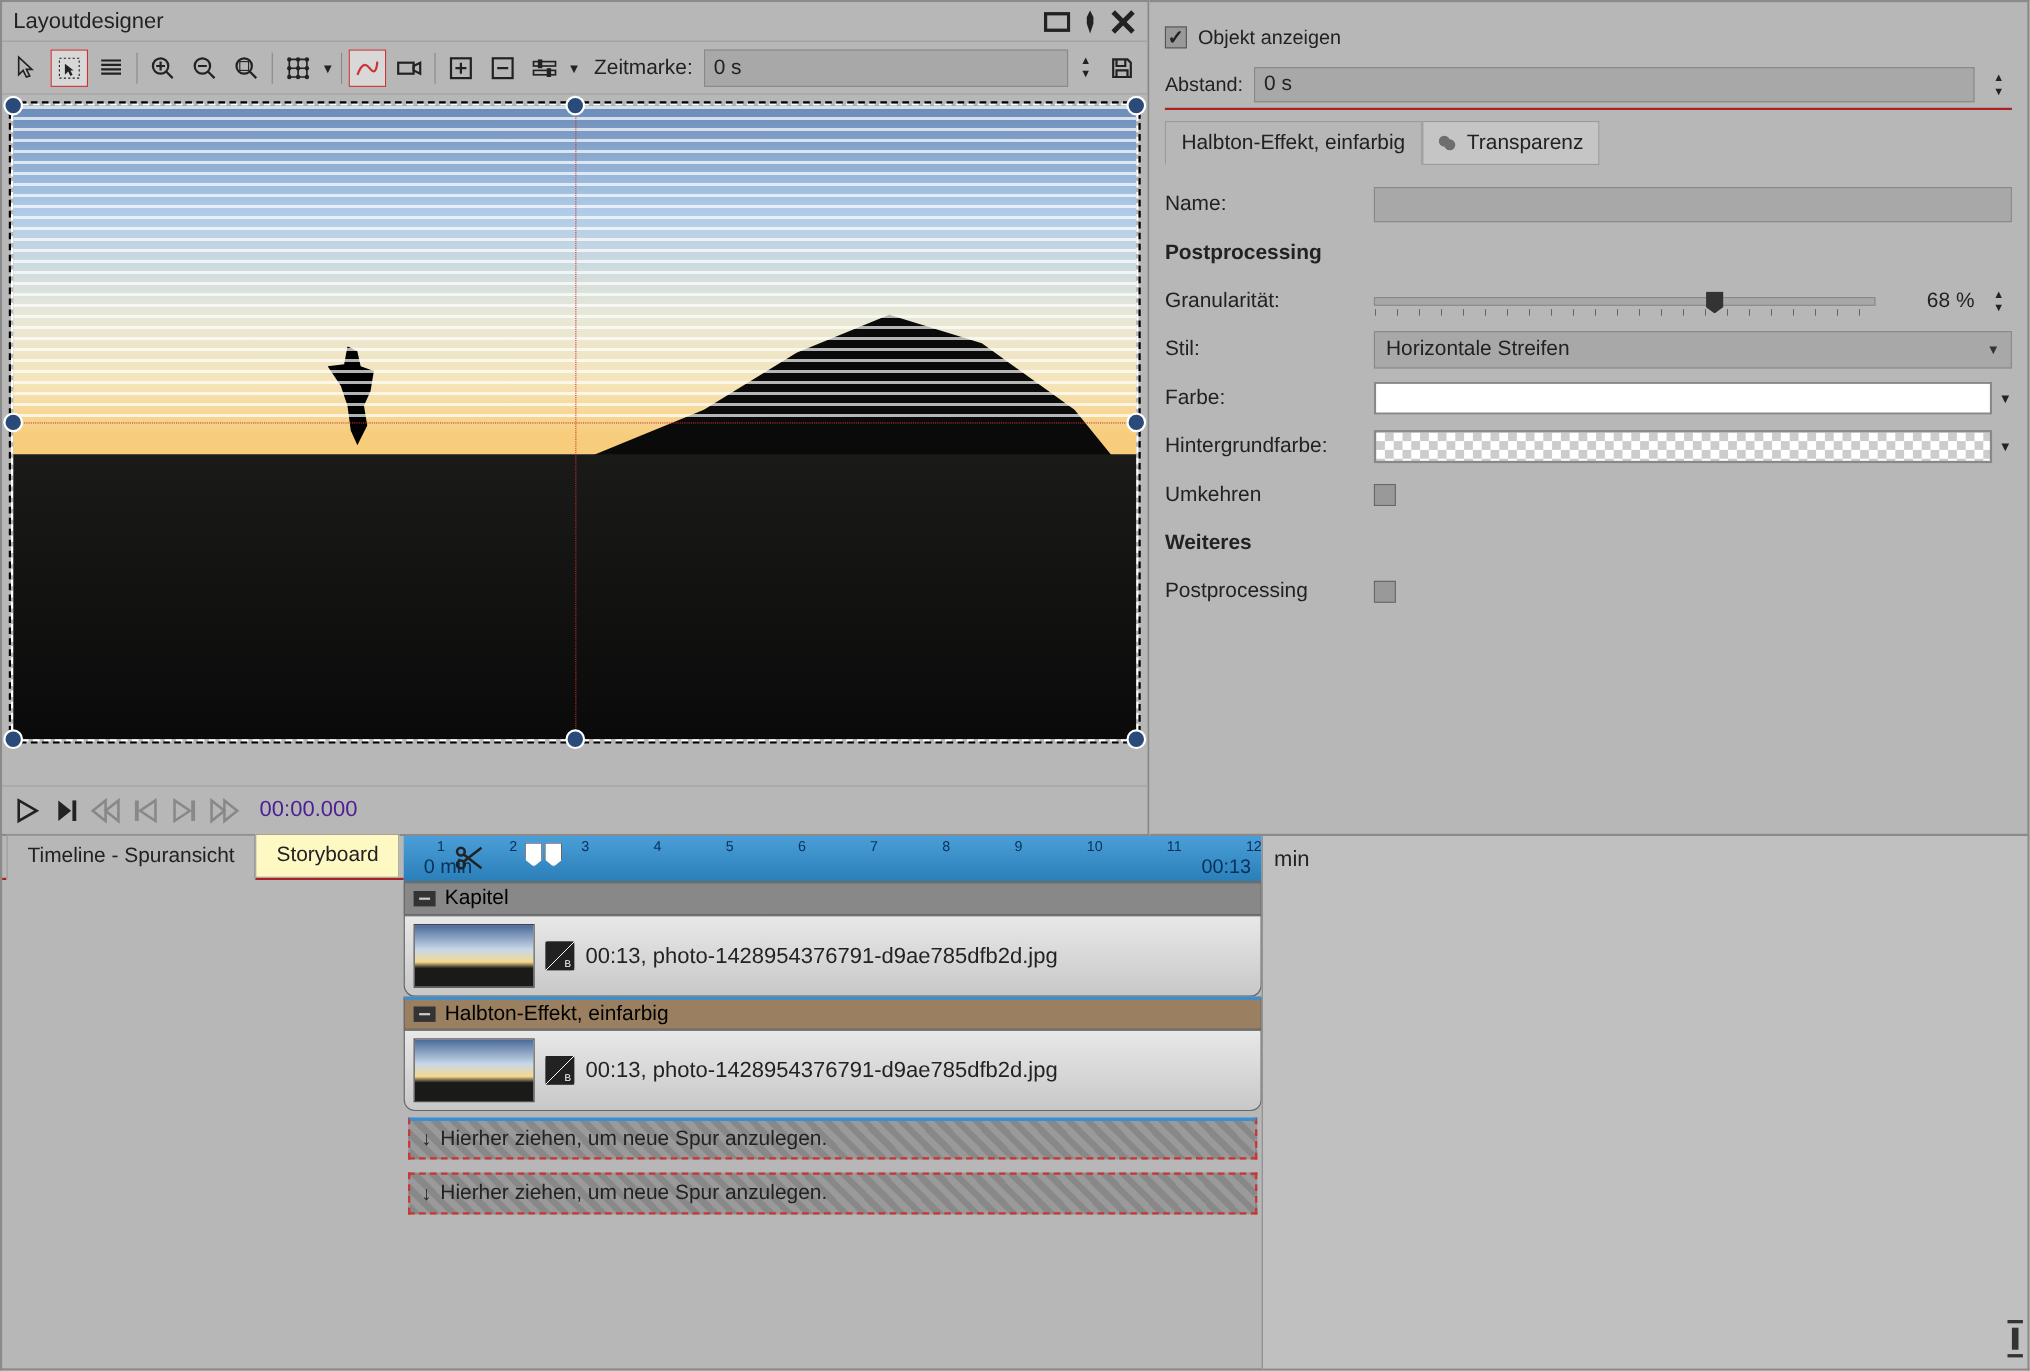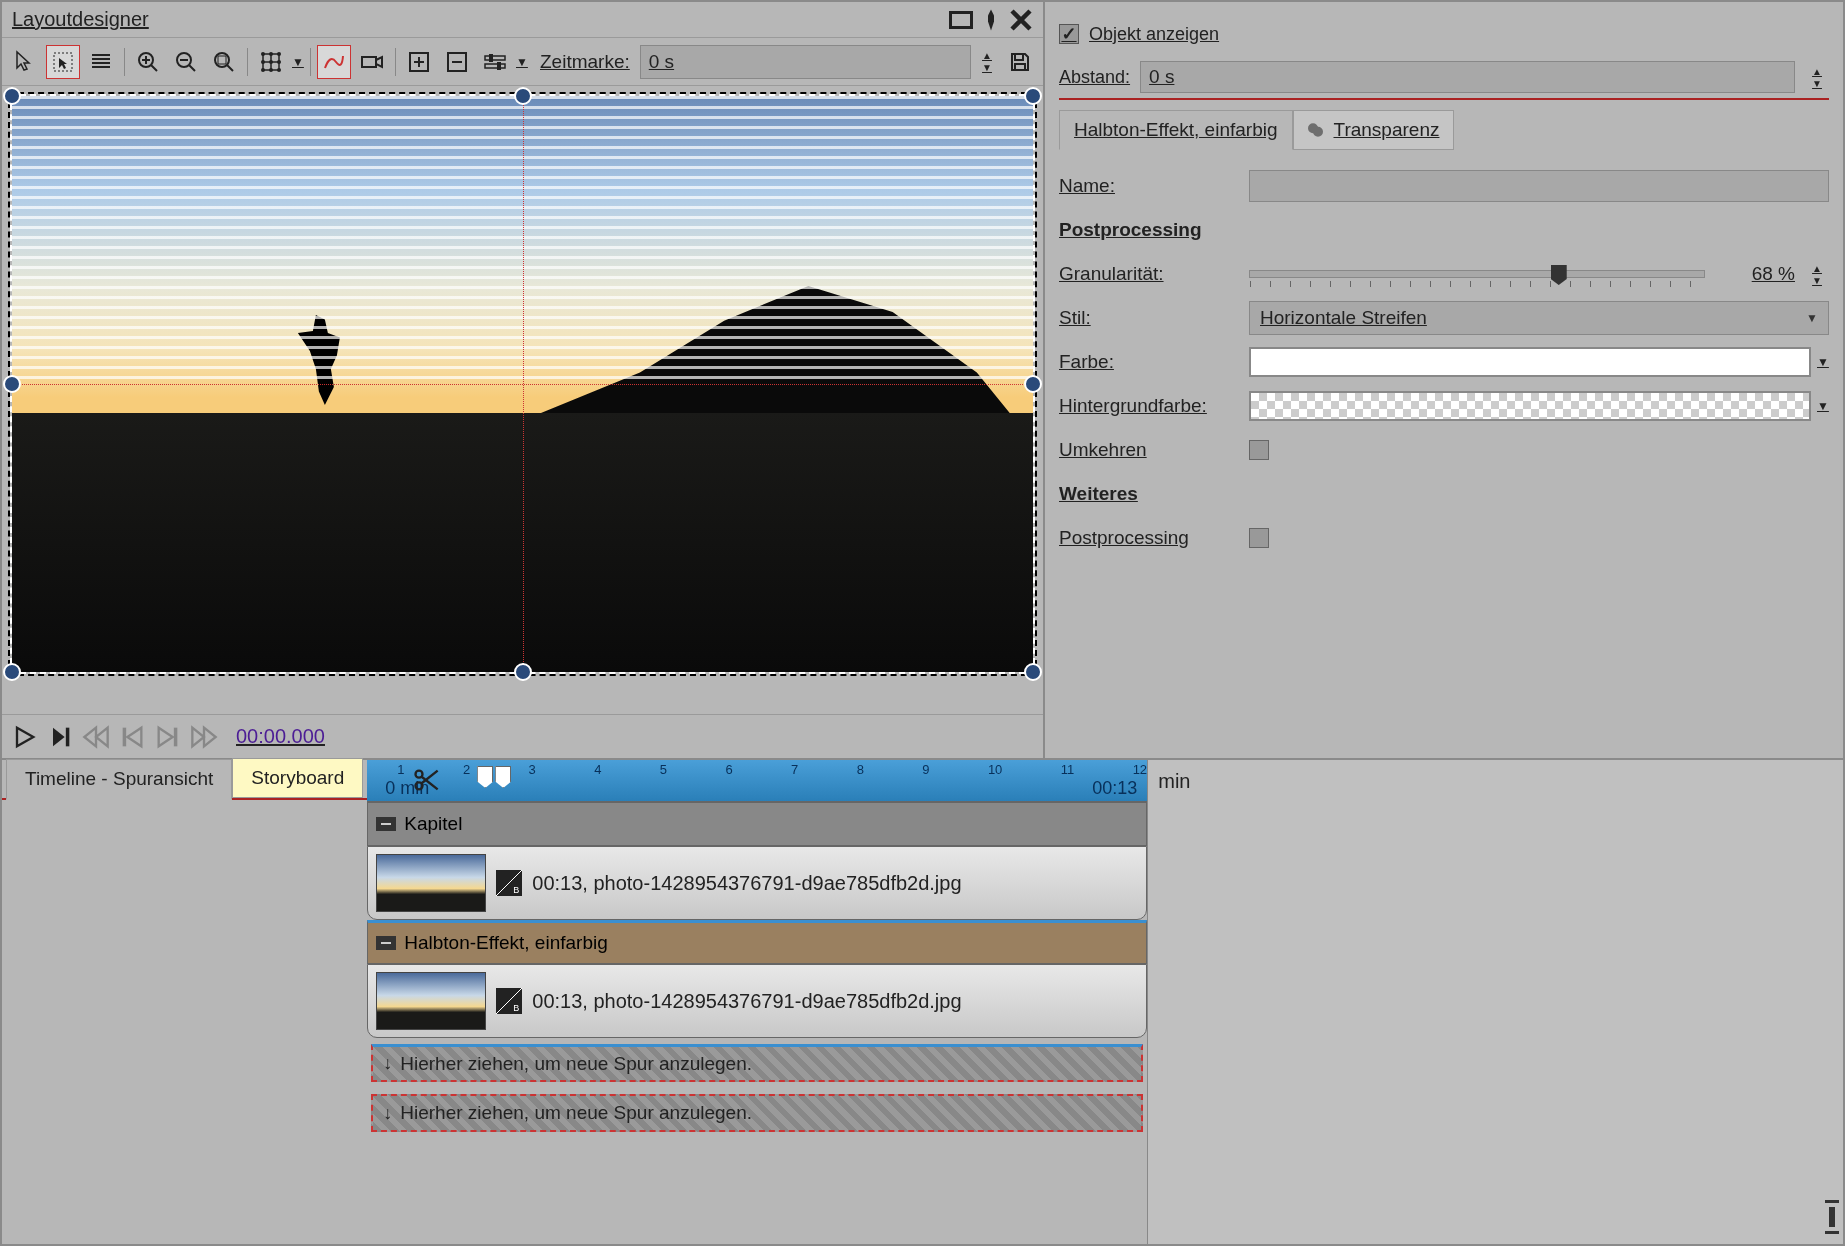--- a/index.html
+++ b/index.html
@@ -1,19 +1,19 @@
 <!DOCTYPE html>
 <html><head>
 <meta charset="utf-8">
 <style>
 * { box-sizing: border-box; margin: 0; padding: 0; font-family: "Segoe UI", Tahoma, sans-serif; }
 body { background: #b7b7b7; width: 1845px; height: 1246px; overflow: hidden; font-size: 18px; color: #222; }
 
 
-.top-row { display: flex; height: 760px; text-decoration: underline; }
+.top-row { display: flex; height: 760px; }
 .layout-panel { width: 1045px; border: 2px solid #8a8a8a; background: #b7b7b7; display: flex; flex-direction: column; }
 .props-panel { flex: 1; border: 2px solid #8a8a8a; border-left: none; background: #b7b7b7; display: flex; flex-direction: column; }
 
 
 .panel-title { height: 36px; background: #b7b7b7; display: flex; align-items: center; padding: 0 10px; border-bottom: 1px solid #9a9a9a; }
 .panel-title-text { flex: 1; font-size: 20px; color: #222; }
 .panel-title .title-btn { width: 24px; height: 24px; margin-left: 6px; display: flex; align-items: center; justify-content: center; cursor: pointer; }
 
 
 .toolbar { height: 48px; background: #b7b7b7; display: flex; align-items: center; padding: 0 6px; gap: 4px; border-bottom: 1px solid #9a9a9a; flex-wrap: nowrap; }
@@ -89,21 +89,21 @@
 .tl-ruler-marks { position: absolute; top: 2px; left: 30px; right: 0; display: flex; justify-content: space-between; }
 .tl-ruler-marks span { font-size: 13px; }
 .tl-cursor-label { position: absolute; right: 10px; bottom: 2px; font-size: 18px; color: #08305a; font-weight: 500; }
 .tl-min-label { position: absolute; left: 18px; bottom: 2px; font-size: 18px; color: #08305a; }
 .tl-scissors { position: absolute; left: 45px; top: 6px; width: 28px; height: 28px; cursor: pointer; }
 .tl-handles { position: absolute; left: 110px; top: 6px; display: flex; gap: 2px; cursor: pointer; }
 .tl-handles div { width: 16px; height: 22px; background: #fff; border: 1px solid #666; clip-path: polygon(0% 0%, 100% 0%, 100% 70%, 50% 100%, 0% 70%); }
 .tl-right-label { position: absolute; top: 10px; left: 10px; font-size: 20px; }
 
 
-.track-header { height: 44px; background: #888; border: 1px solid #666; display: flex; align-items: center; padding: 0 8px; font-size: 19px; color: #000; gap: 8px; }
+.track-header { height: 30px; background: #888; border: 1px solid #666; display: flex; align-items: center; padding: 0 8px; font-size: 19px; color: #000; gap: 8px; }
 .track-header.brown { background: #9a8060; border-top: 3px solid #3a8fd0; }
 .track-collapse { width: 20px; height: 14px; background: #333; display: flex; align-items: center; justify-content: center; cursor: pointer; }
 .track-collapse::after { content: ""; width: 10px; height: 2px; background: #ccc; }
 .track-clip { height: 74px; background: linear-gradient(to bottom, #e8e8e8, #c8c8c8); border: 1px solid #666; border-radius: 0 0 10px 10px; display: flex; align-items: center; padding: 0 8px; gap: 10px; cursor: pointer; }
 .clip-thumb { width: 110px; height: 58px; position: relative; border: 1px solid #444; overflow: hidden; }
 .clip-thumb .csky { position: absolute; inset: 0; background: linear-gradient(to bottom, #4a6a9a 0%, #c8d8e8 40%, #f5d890 60%, #1a1a18 70%); }
 .clip-ab { width: 26px; height: 26px; background: #222; color: #fff; font-size: 12px; display: flex; align-items: center; justify-content: center; border-radius: 2px; position: relative; }
 .clip-ab::before { content: "A"; position: absolute; top: 1px; left: 3px; font-size: 9px; }
 .clip-ab::after { content: "B"; position: absolute; bottom: 1px; right: 3px; font-size: 9px; }
 .clip-ab-diag { position: absolute; top: 0; left: 0; width: 100%; height: 100%; background: linear-gradient(135deg, #222 49%, #fff 49%, #fff 51%, #222 51%); }

